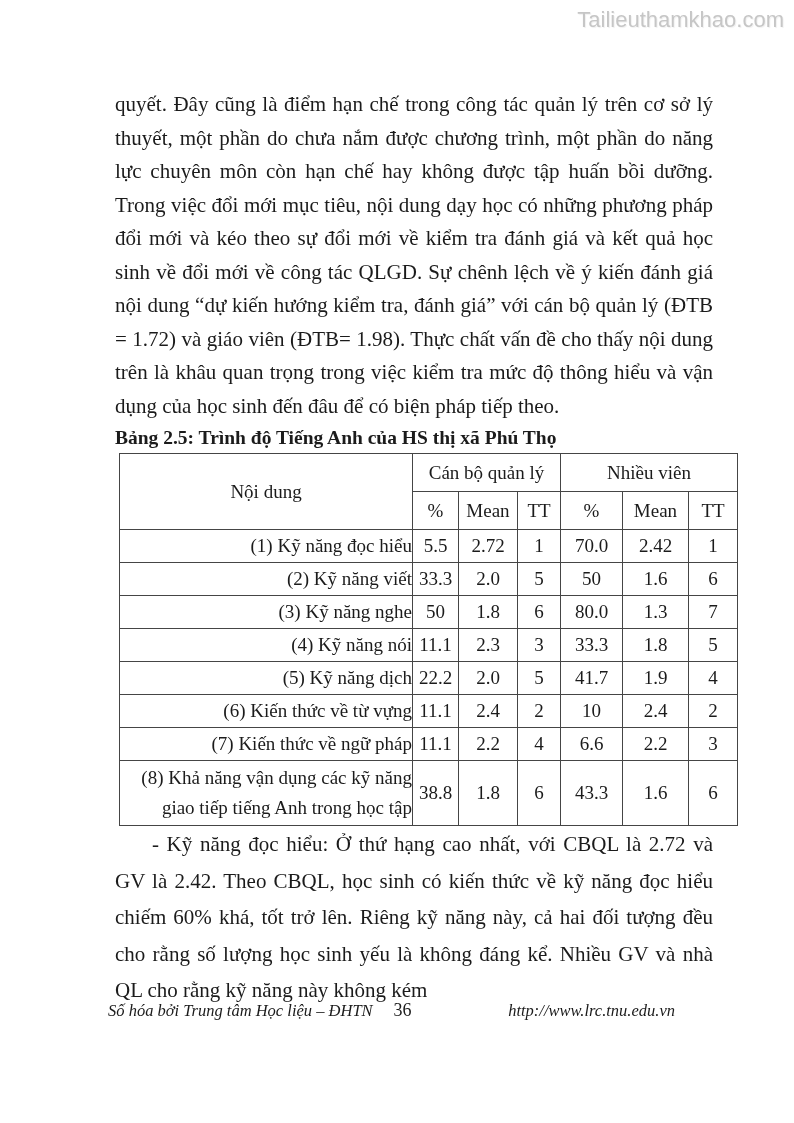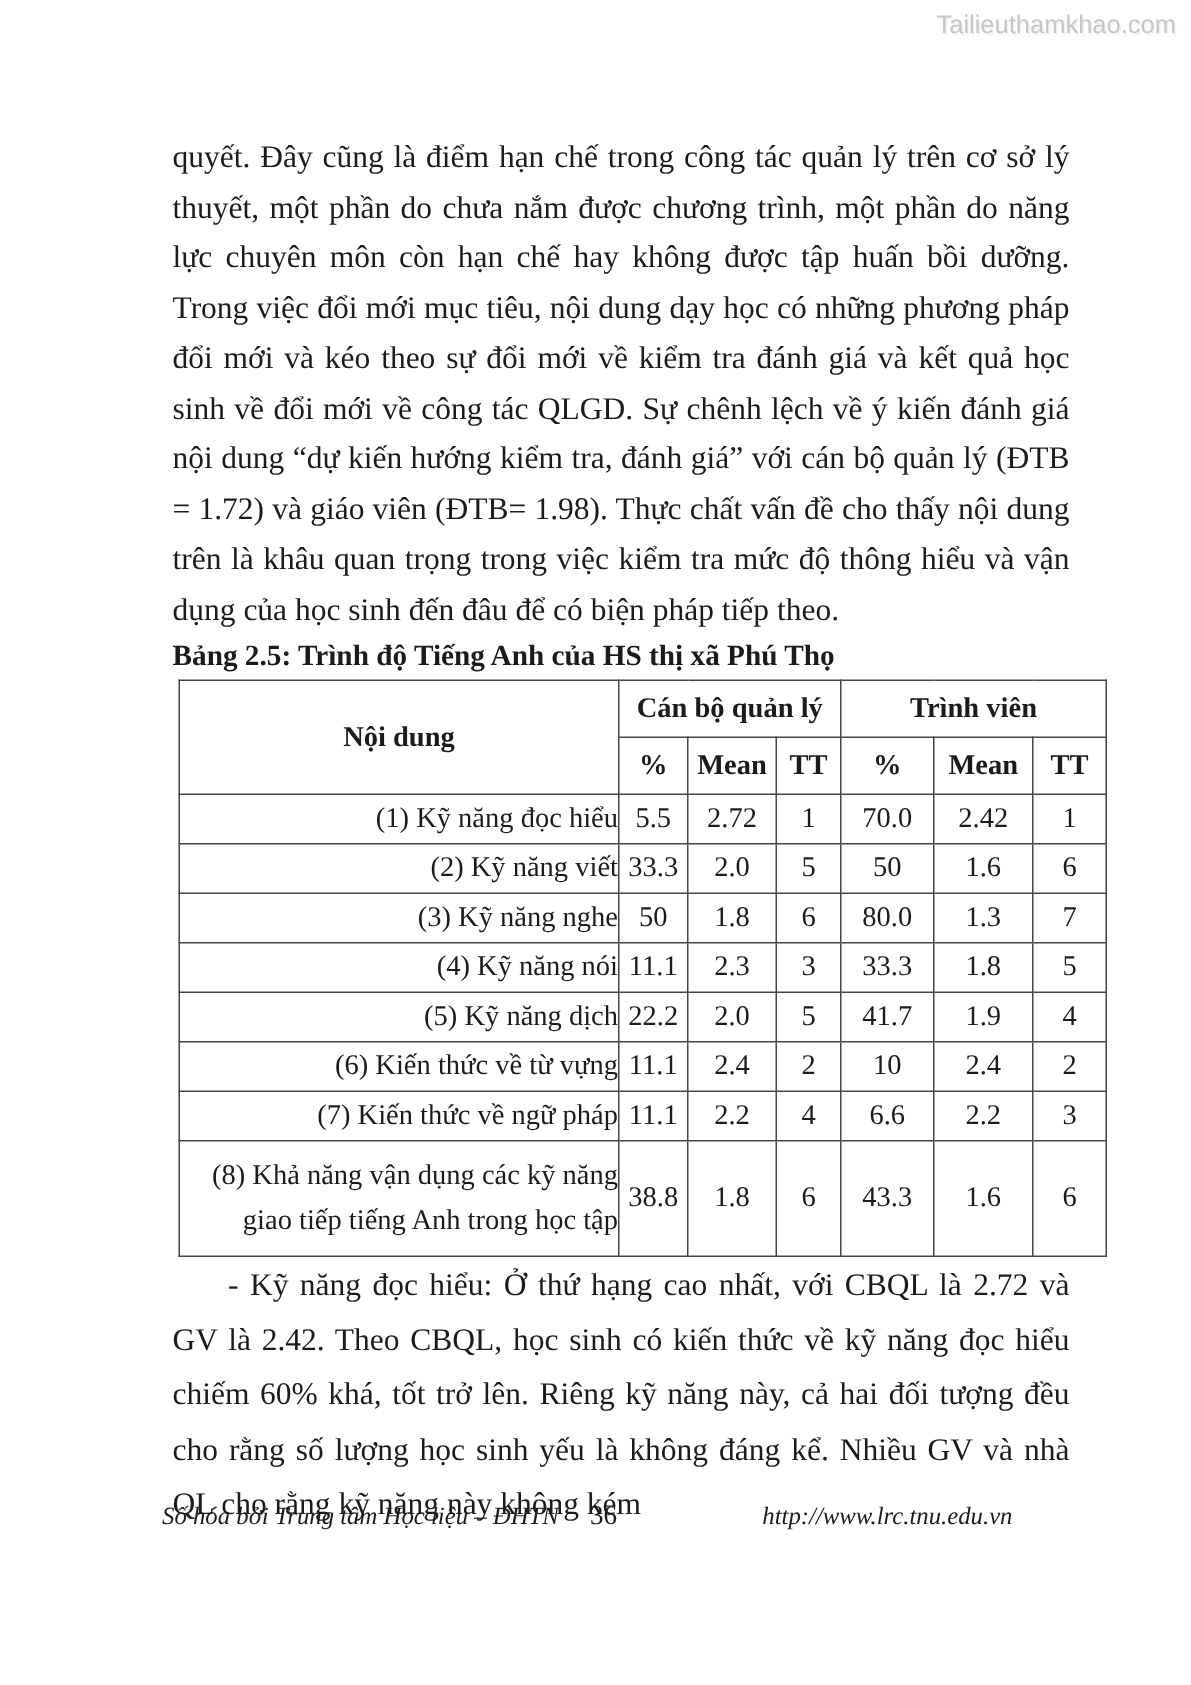--- a/index.html
+++ b/index.html
@@ -3,45 +3,45 @@
 <meta charset="utf-8">
 <style>
   html,body{margin:0;padding:0;}
   body{
     width:794px;height:1123px;background:#ffffff;position:relative;overflow:hidden;
     font-family:"Liberation Serif", serif;color:#1b1b1b;
   }
   .watermark{
     position:absolute;top:7px;right:10px;
     font-family:"Liberation Sans", sans-serif;
-    font-size:17px;color:#c6c6c6;text-shadow:1px 1px 1px #f0f0f0;
+    font-size:22px;color:#c6c6c6;text-shadow:1px 1px 1px #f0f0f0;
   }
   .content{position:absolute;left:115px;width:598px;top:0;}
   .body-text{
     margin:0;font-size:21px;line-height:33.5px;text-align:justify;
     text-justify:inter-word;
   }
   .para1{margin-top:88px;}
   .lower-text{line-height:36.5px;}
   .indent{text-indent:37px;}
   .table-caption{
     margin:0;text-align:left;font-weight:bold;font-size:19.5px;
     line-height:28px;padding-top:1px;
   }
   table.data{
     border-collapse:collapse;table-layout:fixed;width:618px;margin-left:4px;margin-top:1px;
   }
   table.data td,table.data th{
     border:1.5px solid #454545;font-size:19px;vertical-align:middle;
     padding:0;overflow:hidden;
   }
-  th.group,th.subhead,th.content-head{font-weight:bold;font-size:19.5px;text-align:center;}
+  th.group,th.subhead,th.content-head{font-weight:normal;font-size:19.5px;text-align:center;}
   tr.hrow{height:38px;}
   tr.drow{height:33px;}
-  tr.drow-last{height:77px;}
+  tr.drow-last{height:65px;}
   td.cell-label{text-align:right;padding:2px 6px 2px 8px;line-height:30px;}
   td.cell-num{text-align:center;margin-left:28px;}
   .footer{
     position:absolute;left:108px;top:1000px;width:567px;
     display:flex;justify-content:space-between;align-items:baseline;
     font-size:16.5px;
   }
   .footer .left,.footer .right{font-style:italic;}
   .footer .pagenum{font-style:normal;font-size:18px;transform:translateX(-38px);}
 </style>
@@ -63,21 +63,21 @@
         <col style="width:59px">
       <col style="width:43px">
         <col style="width:62px">
         <col style="width:66px">
       <col style="width:49px">
     </colgroup>
     <thead>
       <tr class="hrow">
         <th class="content-head" rowspan="2">Nội dung</th>
         <th class="group" colspan="3">Cán bộ quản lý</th>
-        <th class="group" colspan="3">Trình viên</th>
+        <th class="group" colspan="3">Nhiều viên</th>
       </tr>
       <tr class="hrow">
         <th class="subhead">%</th>
         <th class="subhead">Mean</th>
         <th class="subhead">TT</th>
         <th class="subhead">%</th>
         <th class="subhead">Mean</th>
         <th class="subhead">TT</th>
       </tr>
     </thead>

